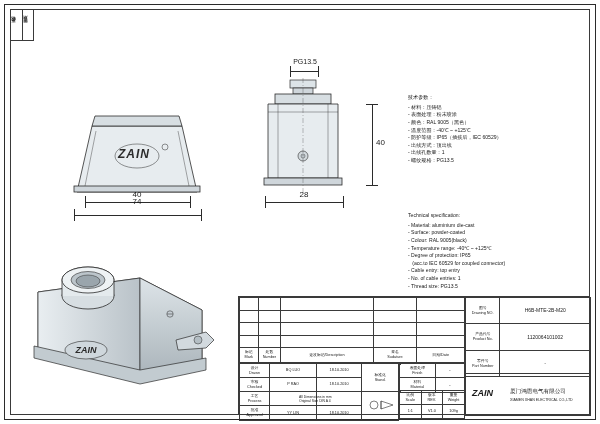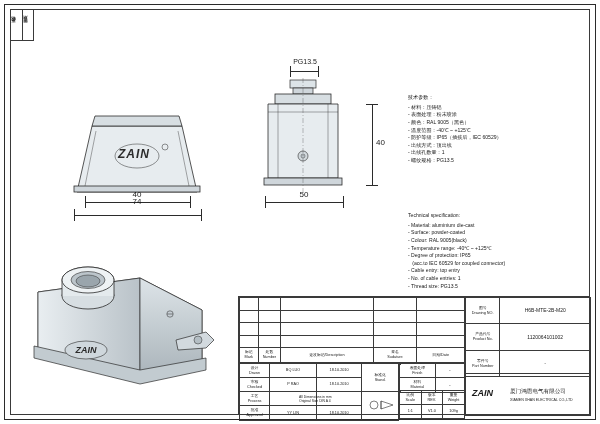--- a/index.html
+++ b/index.html
@@ -80,21 +80,21 @@
   <div class="abs ctr lbl" style="left:284px;top:58px;width:42px;font-size:7px;">PG13.5</div>
 
   <div class="abs dimline" style="left:372px;top:104px;width:1px;height:82px;"></div>
   <div class="abs dimline" style="left:366px;top:104px;width:12px;height:1px;"></div>
   <div class="abs dimline" style="left:366px;top:185px;width:12px;height:1px;"></div>
   <div class="abs" style="left:376px;top:138px;font-size:8px;">40</div>
 
   <div class="abs dimline" style="left:265px;top:202px;width:78px;height:1px;"></div>
   <div class="abs dimline" style="left:265px;top:196px;width:1px;height:12px;"></div>
   <div class="abs dimline" style="left:343px;top:196px;width:1px;height:12px;"></div>
-  <div class="abs ctr" style="left:284px;top:190px;width:40px;font-size:8px;">50</div>
+  <div class="abs ctr" style="left:284px;top:190px;width:40px;font-size:8px;">28</div>
 
   <div class="abs" style="left:408px;top:94px;width:180px;">
     <div class="spec" style="margin-bottom:2px;">技术参数：</div>
     <div class="spec">- 材料：压铸铝</div>
     <div class="spec">- 表面处理：粉末喷涂</div>
     <div class="spec">- 颜色：RAL 9005（黑色）</div>
     <div class="spec">- 温度范围：-40℃ ~ +125℃</div>
     <div class="spec">- 防护等级：IP65（插接后，IEC 60529）</div>
     <div class="spec">- 出线方式：顶出线</div>
     <div class="spec">- 出线孔数量：1</div>

